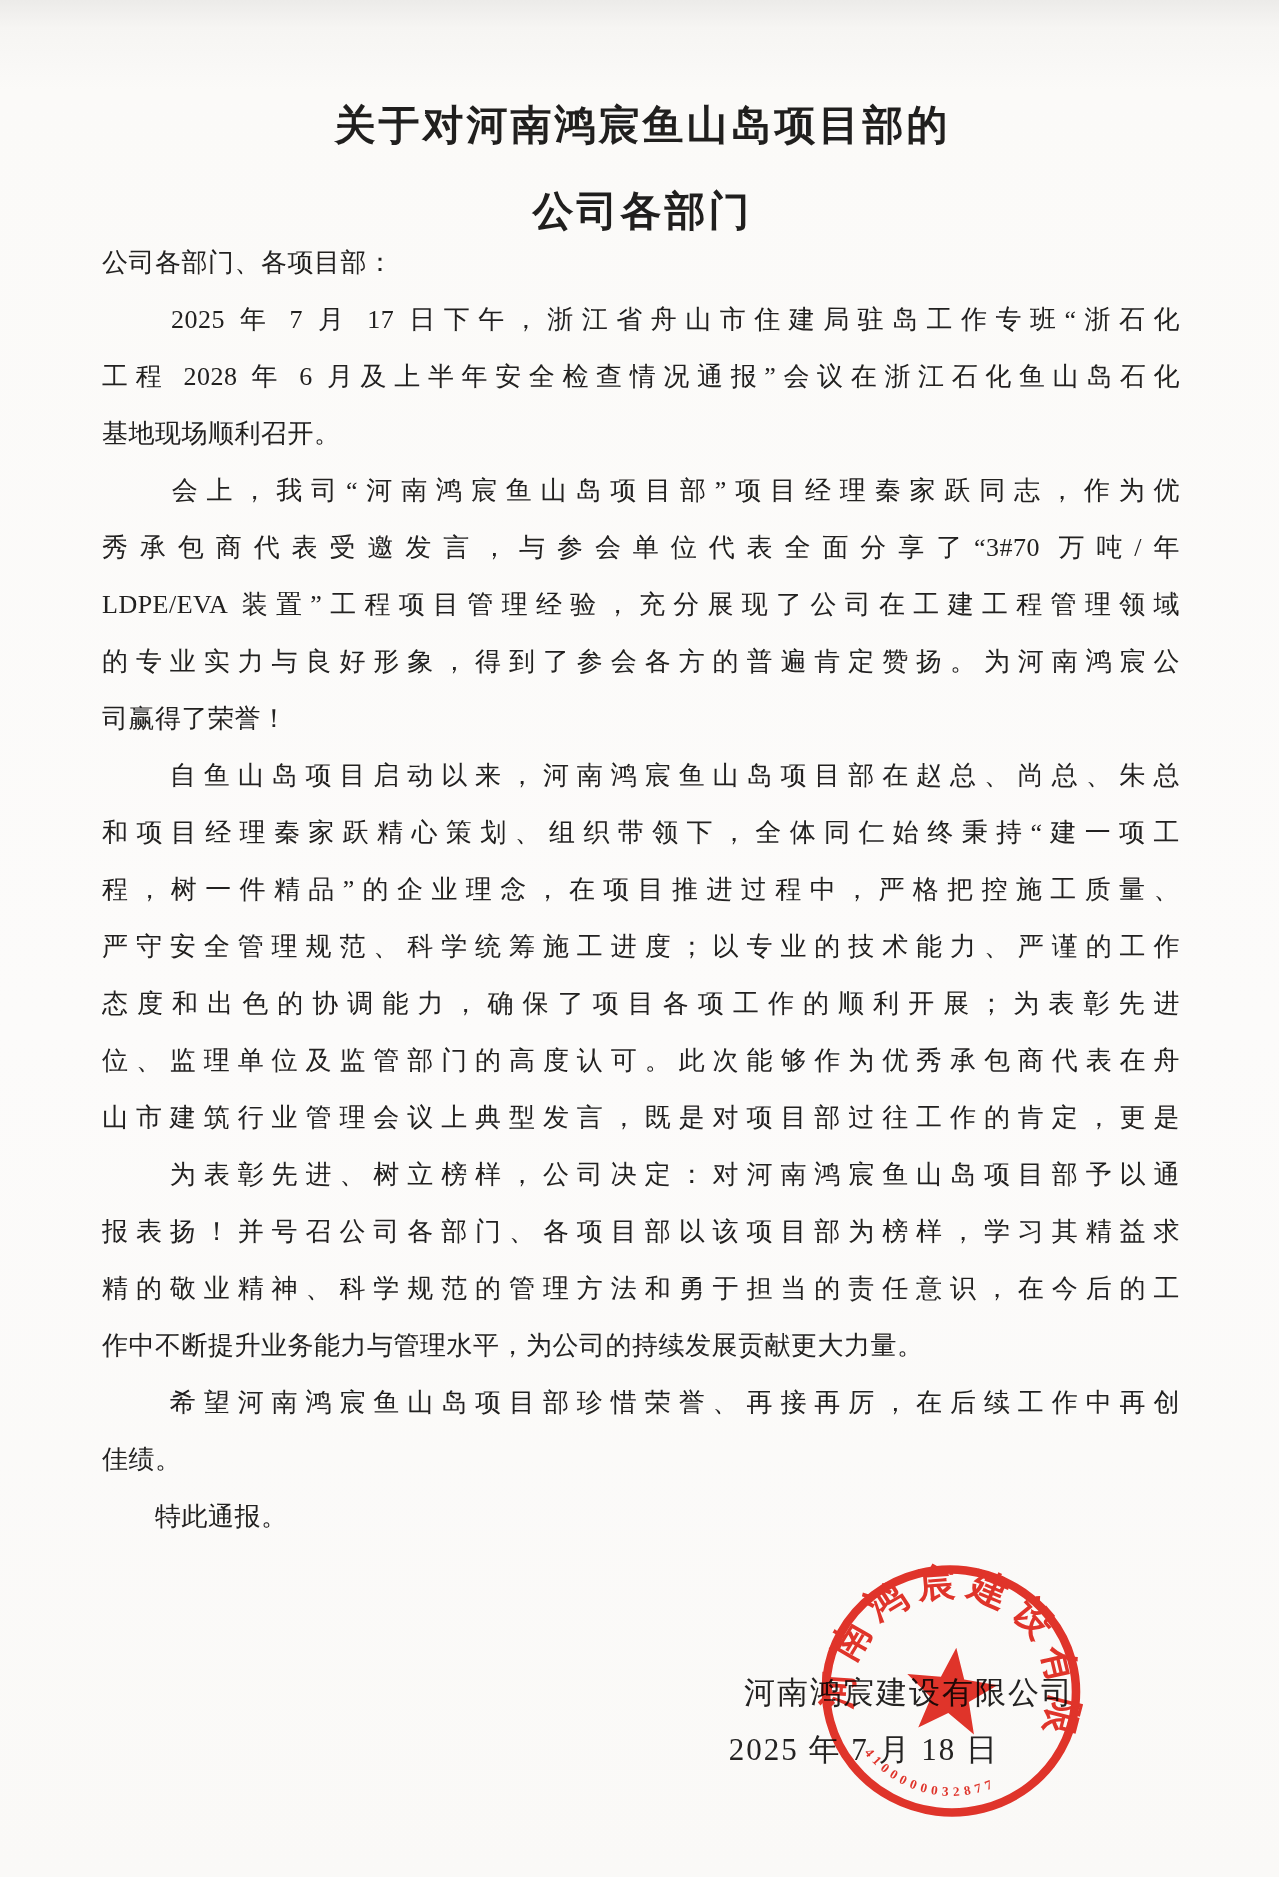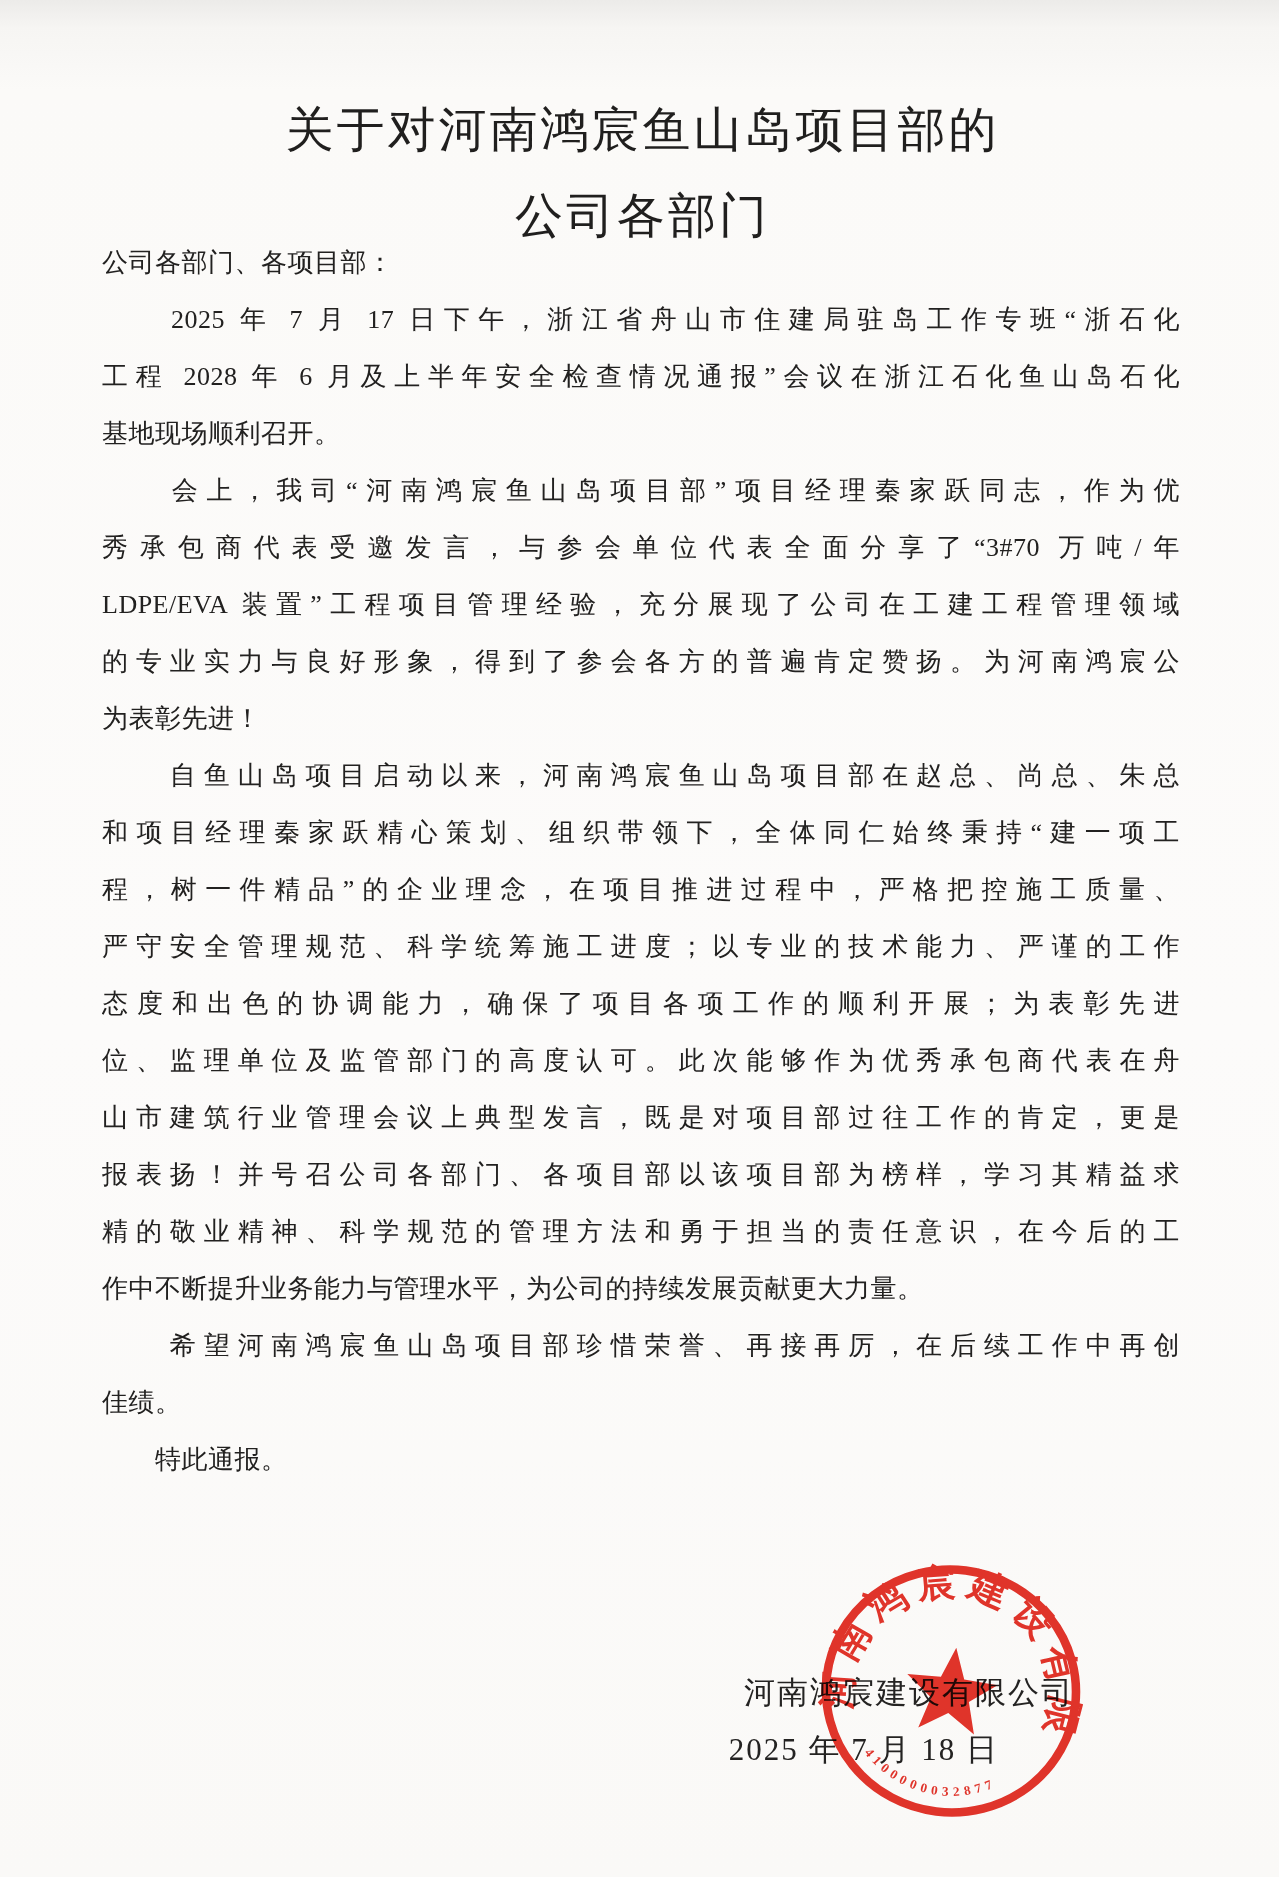--- a/index.html
+++ b/index.html
@@ -8,21 +8,21 @@
     font-family:"Liberation Serif","DejaVu Serif",serif;
     background:#e9e8e6;
   }
   .page{
     position:relative;width:1279px;height:1877px;
     background:linear-gradient(180deg,#ecebe9 0px,#f6f5f3 28px,#fbfaf8 90px,#fcfbfa 55%,#faf9f7 100%);
     color:#1f1e1d;
   }
   .title{
     position:absolute;left:108px;right:102px;text-align:center;
-    font-size:48px;font-weight:400;letter-spacing:3px;
+    font-size:41px;font-weight:700;letter-spacing:3px;
     color:#201f1e;white-space:nowrap;
   }
   .title-1{top:98px;}
   .title-2{top:184px;}
   .body{
     position:absolute;top:234px;left:102px;right:99px;
     font-size:26px;line-height:57px;color:#222120;
   }
   .bline{
     text-align:justify;text-align-last:justify;
@@ -58,28 +58,29 @@
 
   <div class="body">
     <div class="bline end">公司各部门、各项目部：</div>
     <div class="bline">　　2025 年 7 月 17 日下午，浙江省舟山市住建局驻岛工作专班“浙石化</div>
     <div class="bline">工程 2028 年 6 月及上半年安全检查情况通报”会议在浙江石化鱼山岛石化</div>
     <div class="bline end">基地现场顺利召开。</div>
     <div class="bline">　　会上，我司“河南鸿宸鱼山岛项目部”项目经理秦家跃同志，作为优</div>
     <div class="bline">秀承包商代表受邀发言，与参会单位代表全面分享了“3#70 万吨/年</div>
     <div class="bline">LDPE/EVA 装置”工程项目管理经验，充分展现了公司在工建工程管理领域</div>
     <div class="bline">的专业实力与良好形象，得到了参会各方的普遍肯定赞扬。为河南鸿宸公</div>
-    <div class="bline end">为表彰先进！</div>
+    <div class="bline end">司赢得了荣誉！</div>
     <div class="bline">　　自鱼山岛项目启动以来，河南鸿宸鱼山岛项目部在赵总、尚总、朱总</div>
     <div class="bline">和项目经理秦家跃精心策划、组织带领下，全体同仁始终秉持“建一项工</div>
     <div class="bline">程，树一件精品”的企业理念，在项目推进过程中，严格把控施工质量、</div>
     <div class="bline">严守安全管理规范、科学统筹施工进度；以专业的技术能力、严谨的工作</div>
     <div class="bline">态度和出色的协调能力，确保了项目各项工作的顺利开展；为表彰先进</div>
     <div class="bline">位、监理单位及监管部门的高度认可。此次能够作为优秀承包商代表在舟</div>
     <div class="bline">山市建筑行业管理会议上典型发言，既是对项目部过往工作的肯定，更是</div>
+    <div class="bline">　　为表彰先进、树立榜样，公司决定：对河南鸿宸鱼山岛项目部予以通</div>
     <div class="bline">报表扬！并号召公司各部门、各项目部以该项目部为榜样，学习其精益求</div>
     <div class="bline">精的敬业精神、科学规范的管理方法和勇于担当的责任意识，在今后的工</div>
     <div class="bline end">作中不断提升业务能力与管理水平，为公司的持续发展贡献更大力量。</div>
     <div class="bline">　　希望河南鸿宸鱼山岛项目部珍惜荣誉、再接再厉，在后续工作中再创</div>
     <div class="bline end">佳绩。</div>
     <div class="bline end">　　特此通报。</div>
   </div>
 
   <div class="signature">
     <div class="sig-company">河南鸿宸建设有限公司</div>

